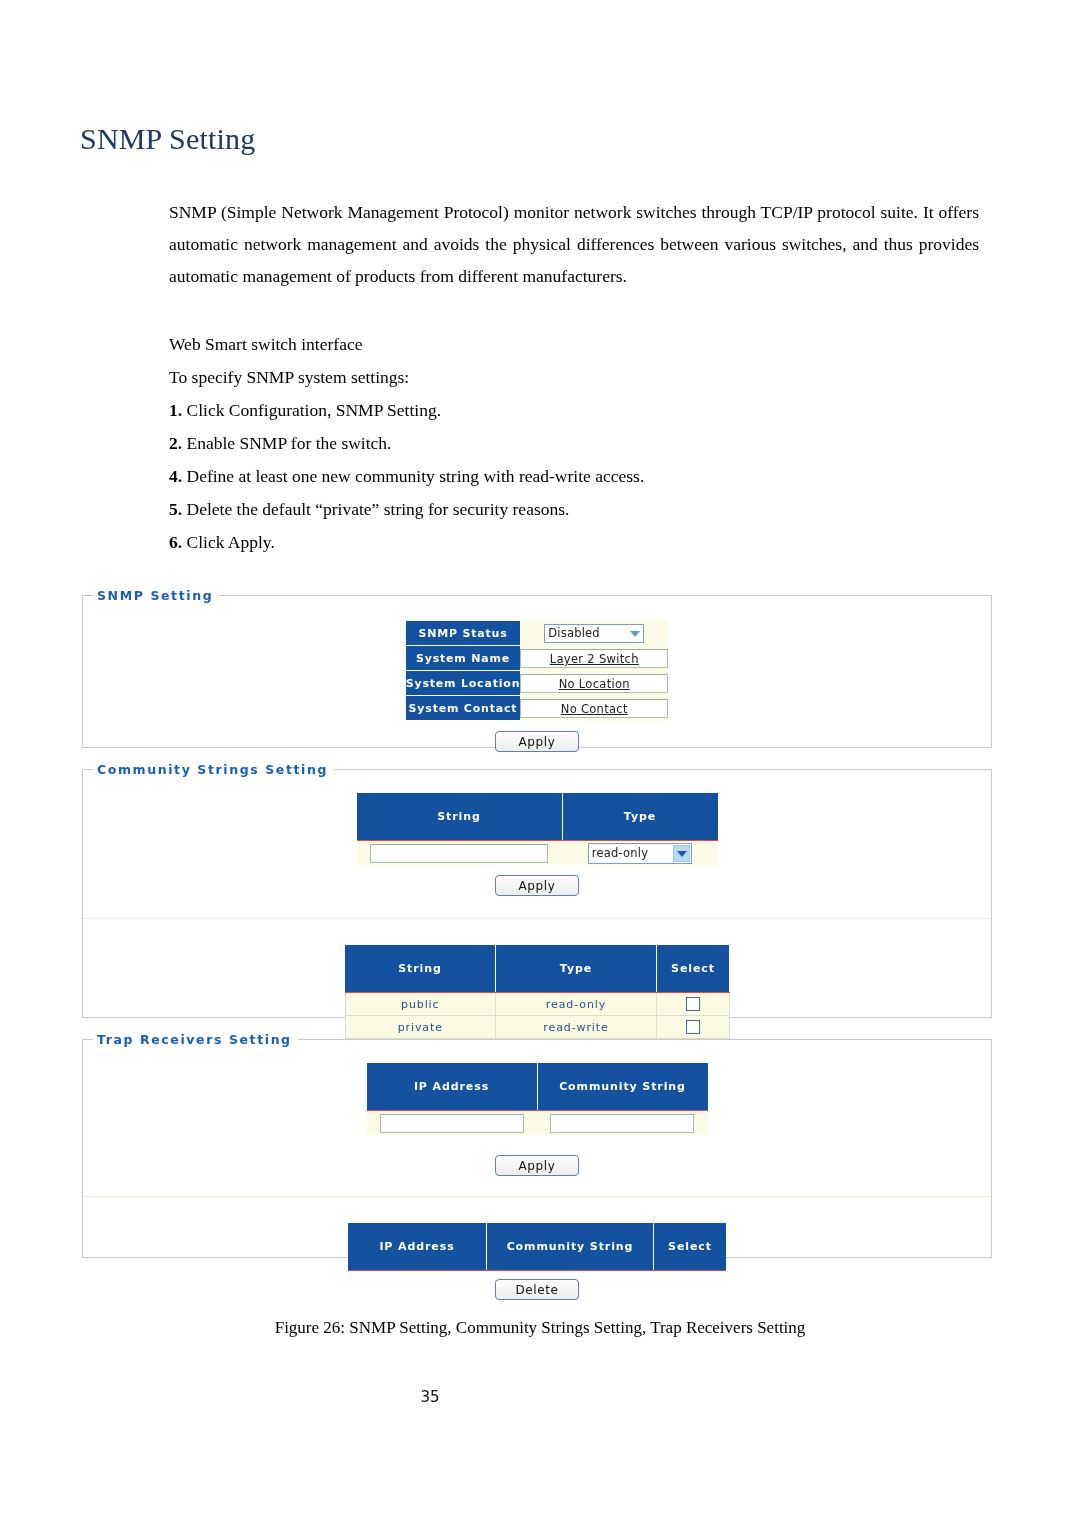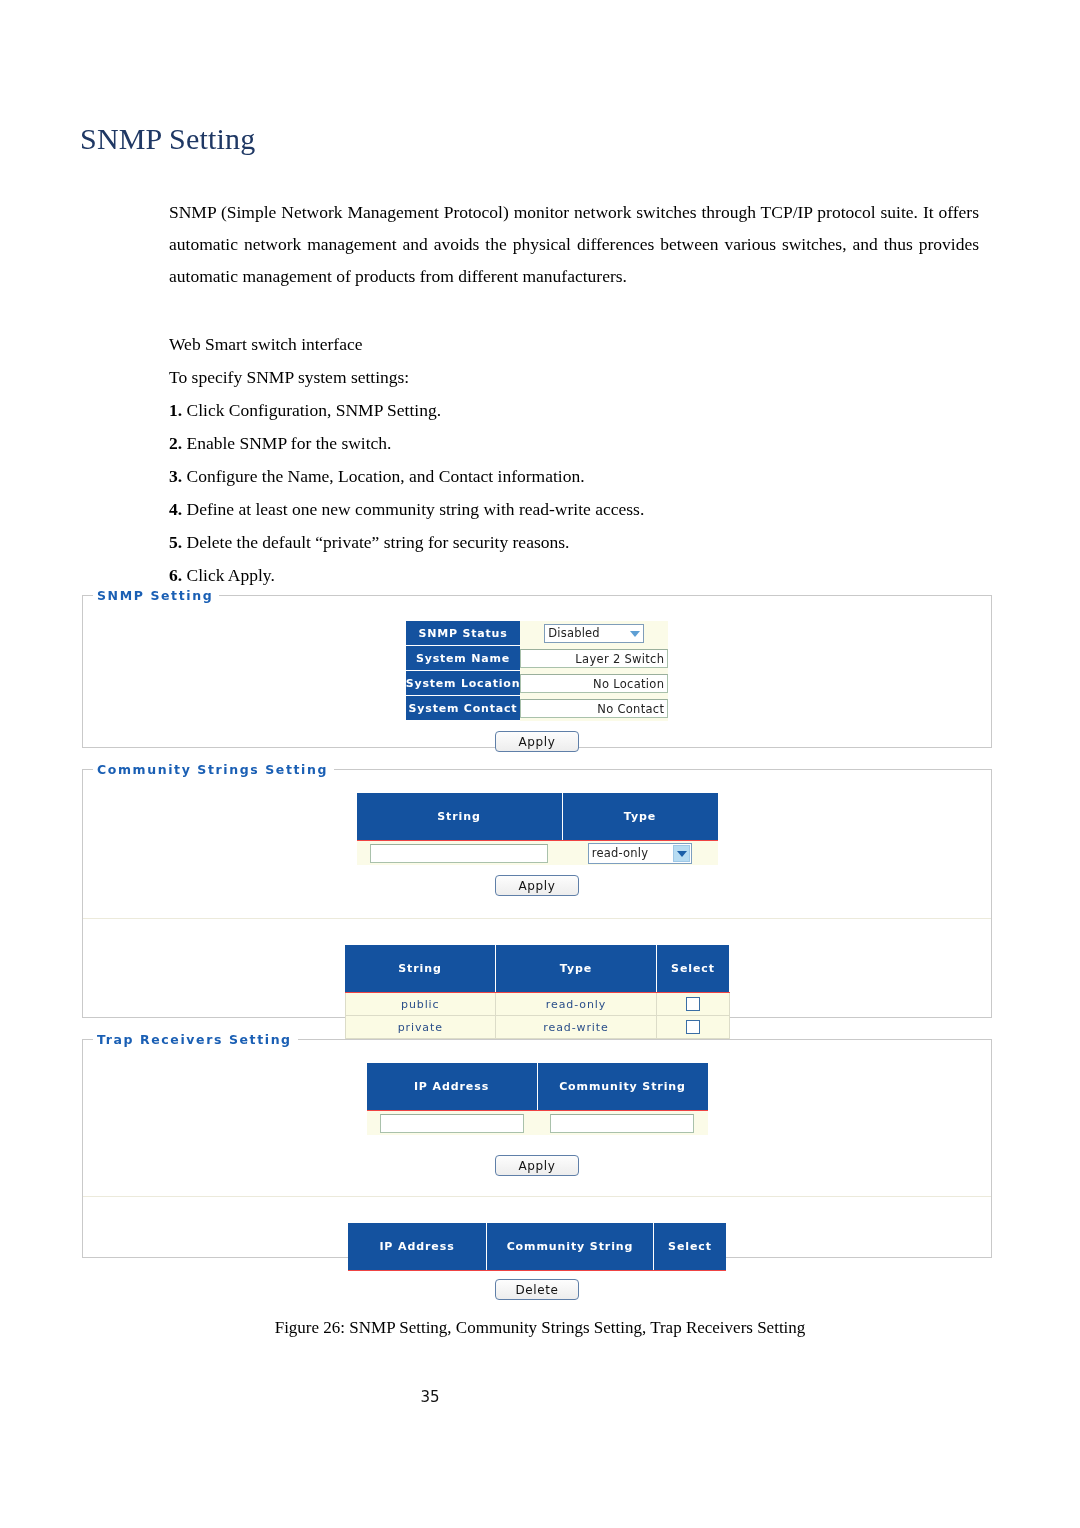--- a/index.html
+++ b/index.html
@@ -124,22 +124,23 @@
     border: 1px solid #a9c1ab;
     border-top-color: #9aaf9c;
     background: #ffffff;
     font-size: 11.5px;
     color: #222222;
     padding: 0 3px;
     font-family: "DejaVu Sans", sans-serif;
     letter-spacing: 0.3px;
     box-sizing: border-box;
     display: inline-block;
-    text-align: right;
+    text-align: center;
     vertical-align: middle;
+    text-decoration: underline;
   }
 
   
   .sel {
     display: inline-block;
     position: relative;
     width: 100px;
     height: 19px;
     border: 1px solid #7f9db9;
     background: #ffffff;
@@ -296,24 +297,20 @@
   <div class="lines">
     <div class="ln">Web Smart switch interface</div>
     <div class="ln">To specify SNMP system settings:</div>
     <div class="ln">
       <span class="num">1.</span>
       <span>Click Configuration, SNMP Setting.</span>
     </div>
     <div class="ln">
       <span class="num">2.</span>
       <span>Enable SNMP for the switch.</span>
-    </div>
-    <div class="ln">
-      <span class="num">3.</span>
-      <span>Configure the Name, Location, and Contact information.</span>
     </div>
     <div class="ln">
       <span class="num">4.</span>
       <span>Define at least one new community string with read-write access.</span>
     </div>
     <div class="ln">
       <span class="num">5.</span>
       <span>Delete the default “private” string for security reasons.</span>
     </div>
     <div class="ln">

